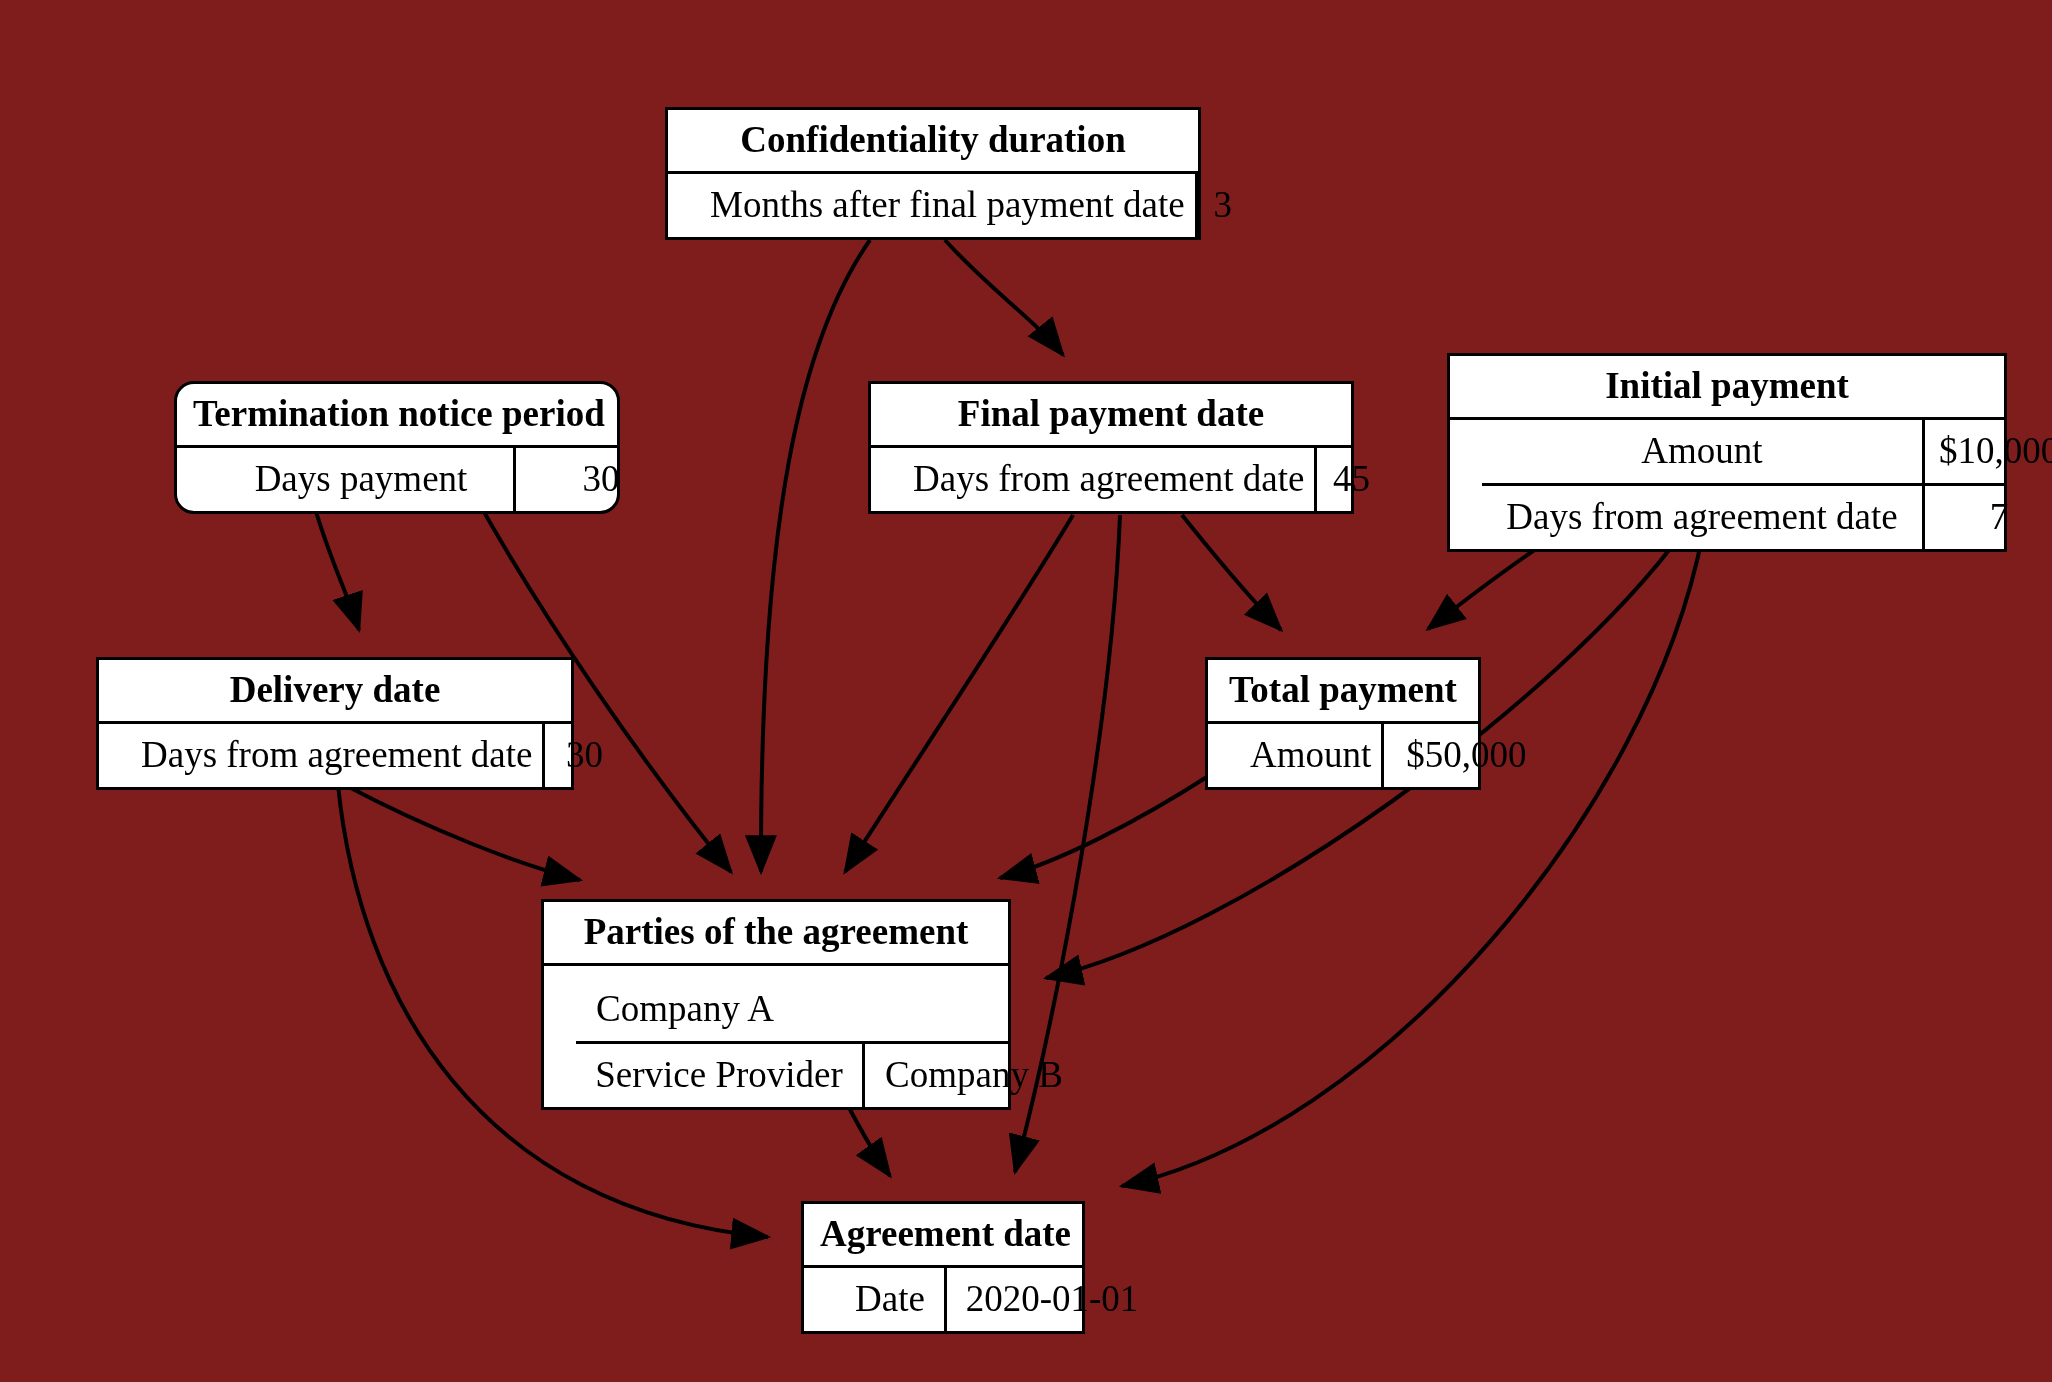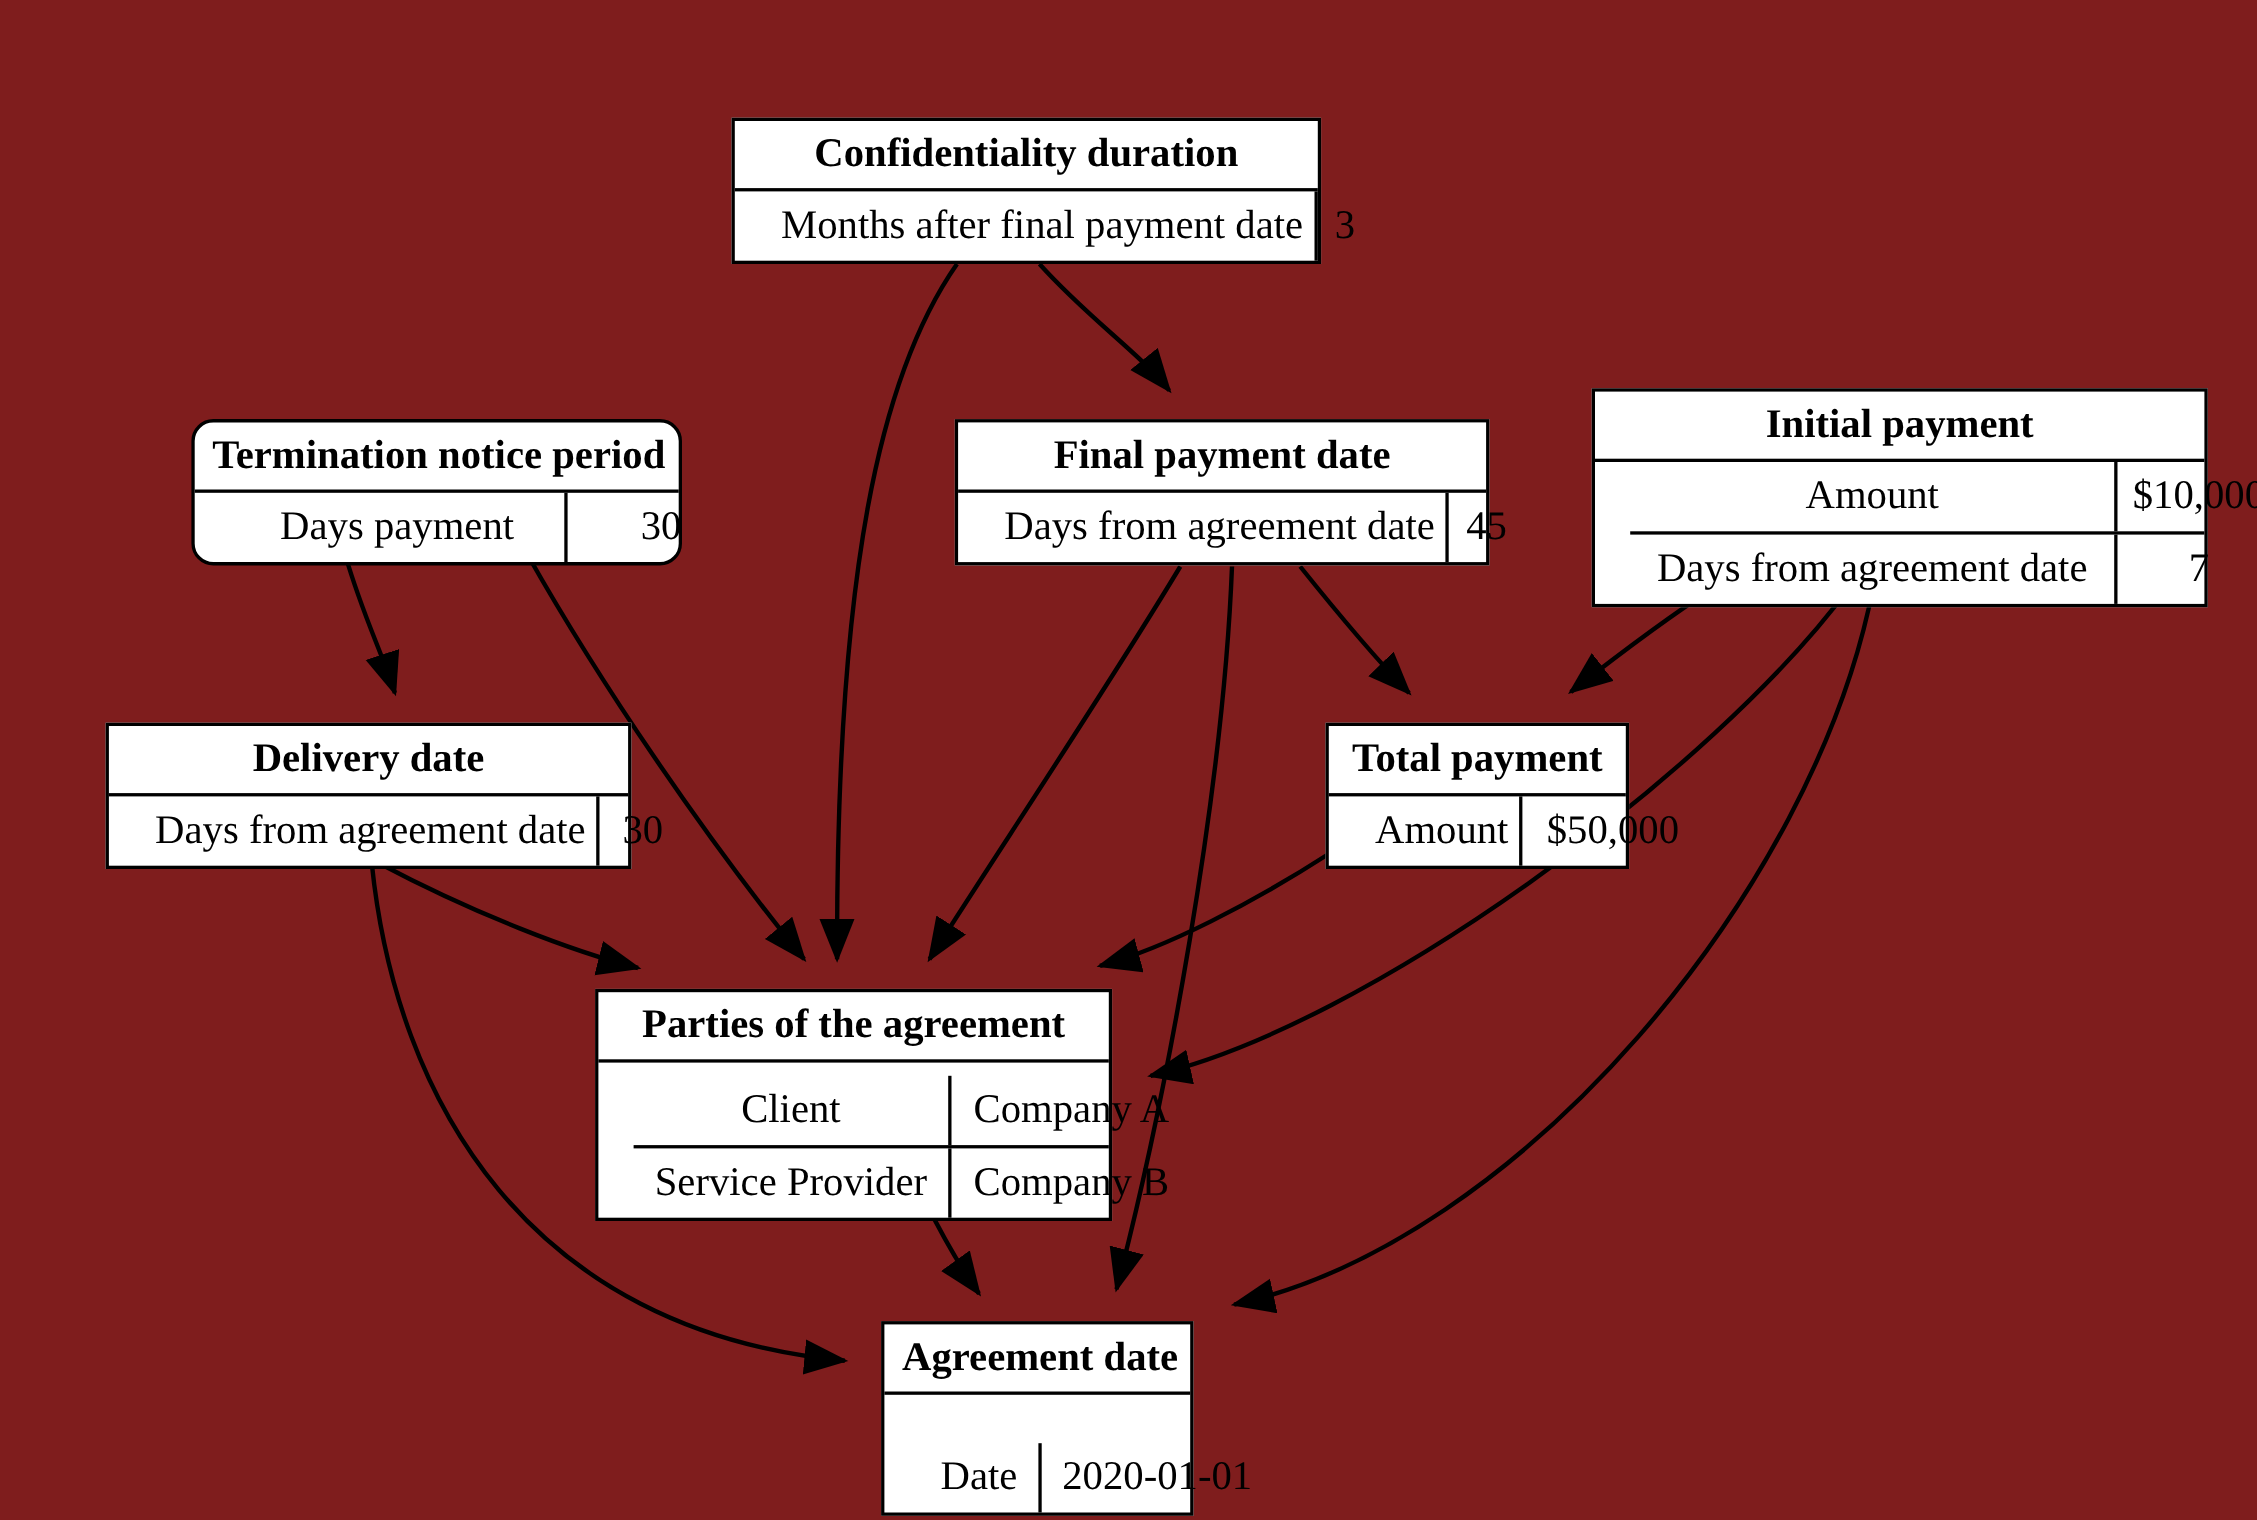--- a/index.html
+++ b/index.html
@@ -89,21 +89,21 @@
   #node-delivery-date { left: 96px;   top: 657px;  width: 478px; }
   #node-delivery-date .cell-val { min-width: 58px; }
 
   #node-total-payment { left: 1205px; top: 657px;  width: 276px; }
   #node-total-payment .cell-val { min-width: 144px; }
 
   #node-parties-of-the-agreement { left: 541px;  top: 899px;  width: 470px; gap: 12px; }
   #node-parties-of-the-agreement .cell-key { min-width: 266px; }
   #node-parties-of-the-agreement .cell-val { min-width: 198px; }
 
-  #node-agreement-date { left: 801px;  top: 1201px; width: 284px; gap: 44px; }
+  #node-agreement-date { left: 801px;  top: 1201px; width: 284px; }
   #node-agreement-date .cell-key { min-width: 88px; }
   #node-agreement-date .cell-val { min-width: 190px; }
 </style>
 </head>
 <body>
 
 <div id="canvas">
 
   <svg id="edges" viewBox="0 0 2052 1382" xmlns="http://www.w3.org/2000/svg">
     <defs>
@@ -204,21 +204,20 @@
         <div class="cell-key">Amount</div>
         <div class="cell-val">$50,000</div>
       </div>
     </div>
   </div>
 
   <div class="node" id="node-parties-of-the-agreement">
     <div class="node-title">Parties of the agreement</div>
     <div class="node-rows">
       <div class="node-row">
-        <div class="cell-key">Client</div>
         <div class="cell-val">Company A</div>
       </div>
       <div class="node-row">
         <div class="cell-key">Service Provider</div>
         <div class="cell-val">Company B</div>
       </div>
     </div>
   </div>
 
   <div class="node" id="node-agreement-date">

